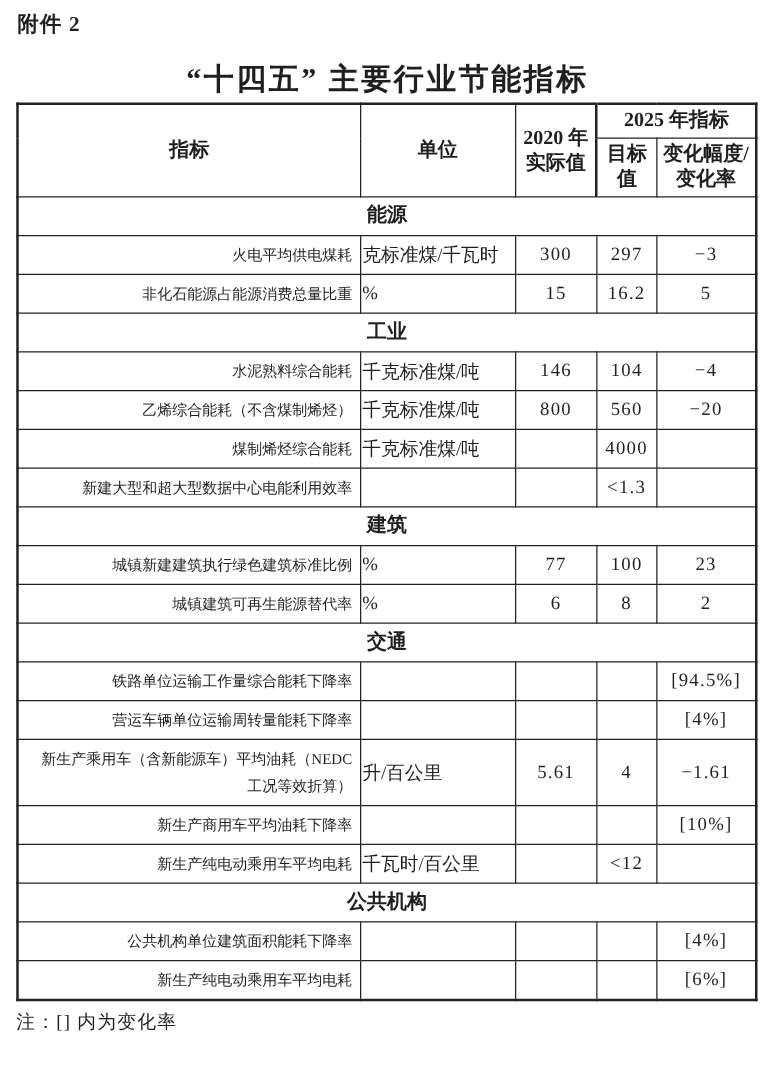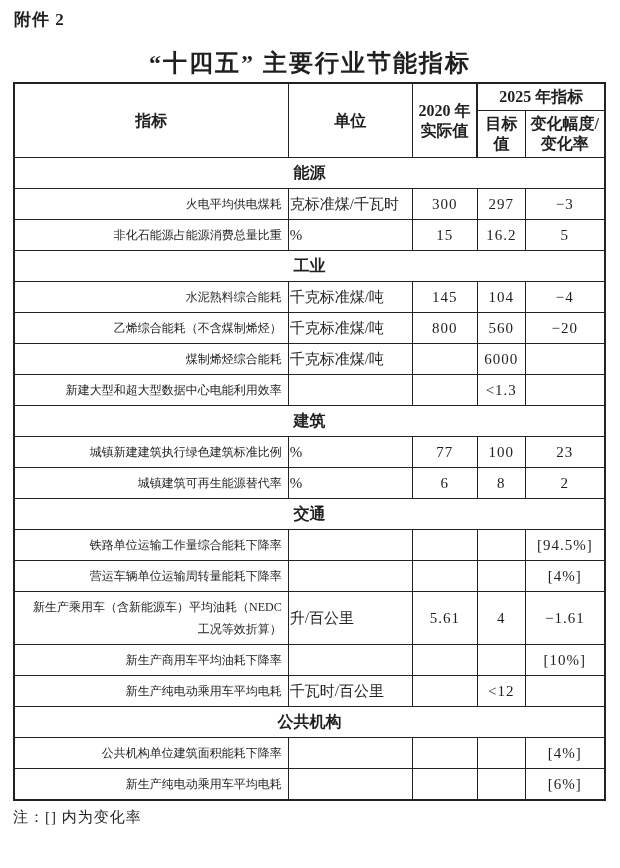--- a/index.html
+++ b/index.html
@@ -137,36 +137,36 @@
           <td class="cell-actual">15</td>
           <td class="cell-target">16.2</td>
           <td class="cell-change">5</td>
         </tr>
         <tr class="section-row">
           <td colspan="5">工业</td>
         </tr>
         <tr>
           <td class="cell-indicator">水泥熟料综合能耗</td>
           <td class="cell-unit">千克标准煤/吨</td>
-          <td class="cell-actual">145</td>
+          <td class="cell-actual">146</td>
           <td class="cell-target">104</td>
           <td class="cell-change">−4</td>
         </tr>
         <tr>
           <td class="cell-indicator">乙烯综合能耗（不含煤制烯烃）</td>
           <td class="cell-unit">千克标准煤/吨</td>
           <td class="cell-actual">800</td>
           <td class="cell-target">560</td>
           <td class="cell-change">−20</td>
         </tr>
         <tr>
           <td class="cell-indicator">煤制烯烃综合能耗</td>
           <td class="cell-unit">千克标准煤/吨</td>
           <td class="cell-actual"></td>
-          <td class="cell-target">6000</td>
+          <td class="cell-target">4000</td>
           <td class="cell-change"></td>
         </tr>
         <tr>
           <td class="cell-indicator">新建大型和超大型数据中心电能利用效率</td>
           <td class="cell-unit"></td>
           <td class="cell-actual"></td>
           <td class="cell-target">&lt;1.3</td>
           <td class="cell-change"></td>
         </tr>
         <tr class="section-row">

